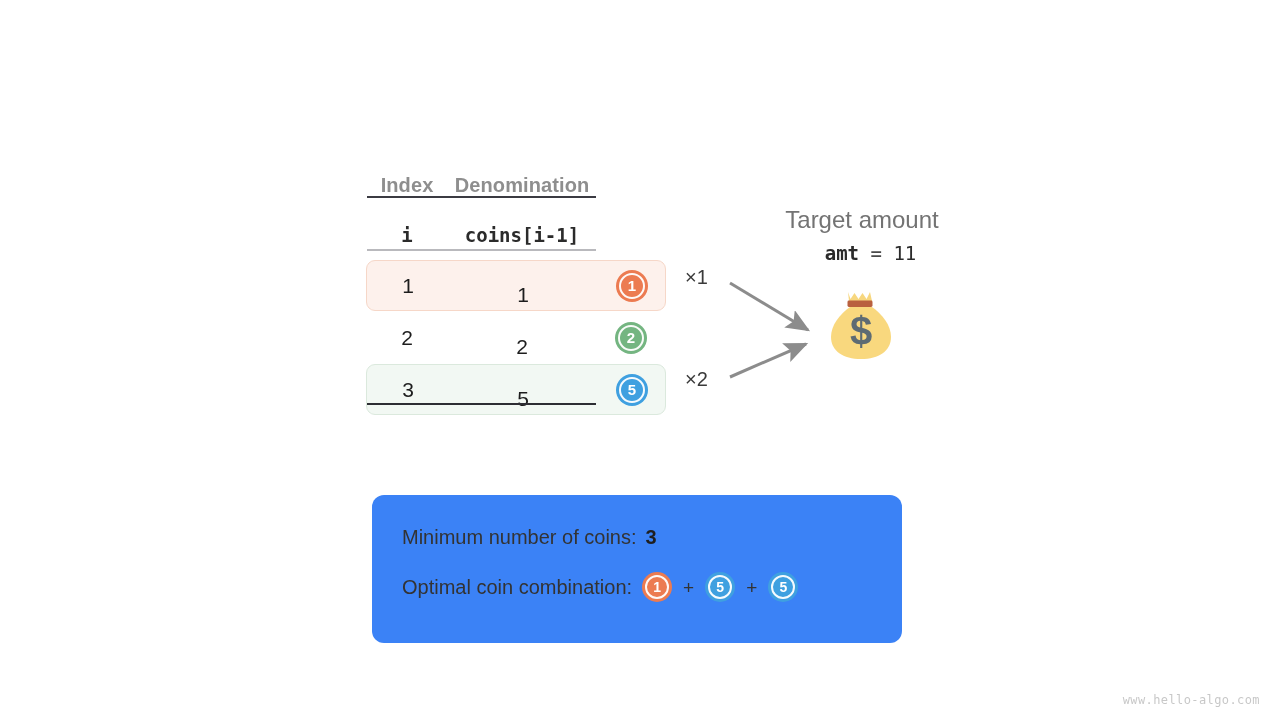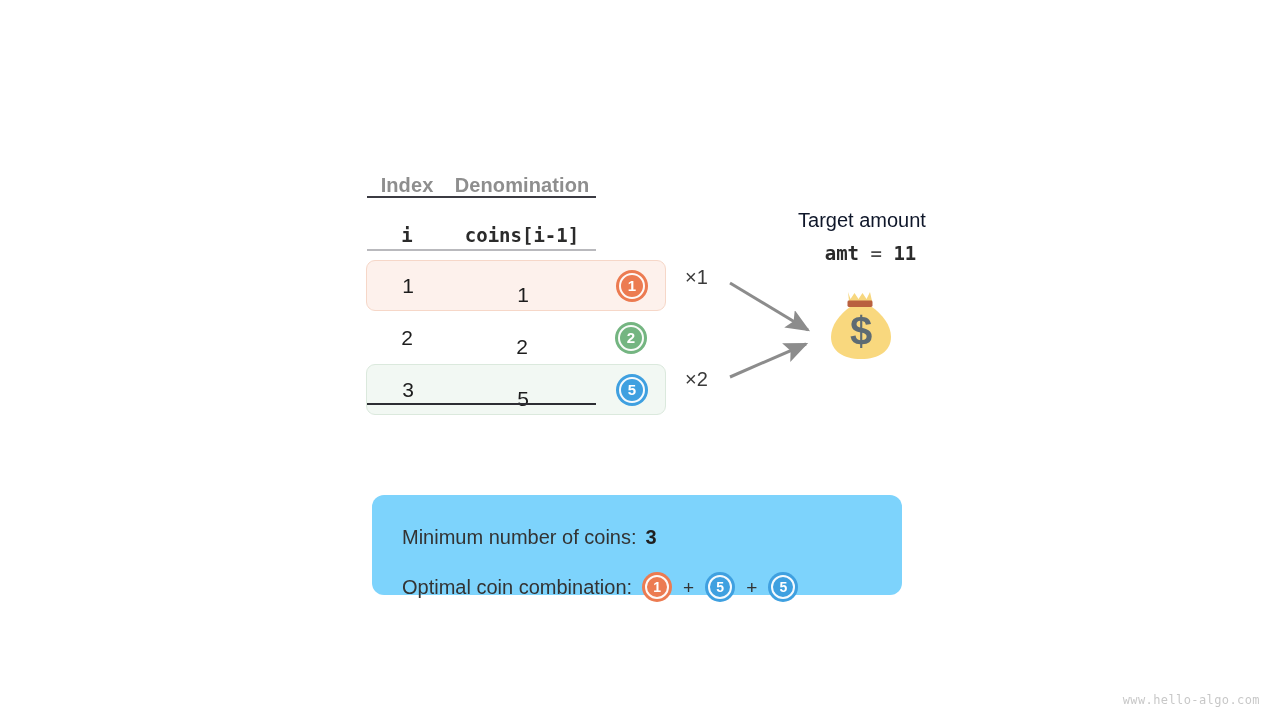--- a/index.html
+++ b/index.html
@@ -173,35 +173,35 @@
 
   
   .target-block {
     position: absolute;
     left: 762px;
     top: 206px;
     width: 200px;
     text-align: center;
   }
   .target-title {
-    font-size: 20px;
-    color: #0f172a;
+    font-size: 24px;
+    color: #737373;
     line-height: 28px;
     text-align: center;
   }
   .target-expr {
     margin-top: 6px;
     font-family: "DejaVu Sans Mono", "Liberation Mono", monospace;
     font-size: 19px;
     color: #2b2b2b;
     line-height: 26px;
   }
   .target-expr .var { font-weight: bold; margin-left: 17px; }
   .target-expr .eq  { font-weight: normal; color: #4a4a4a; }
-  .target-expr .val { font-weight: bold; }
+  .target-expr .val { font-weight: normal; }
 
   
   .arrows {
     position: absolute;
     left: 700px;
     top: 255px;
   }
 
   
   .money-bag {
@@ -209,22 +209,22 @@
     left: 828px;
     top: 289px;
   }
 
   
   .result-panel {
     position: absolute;
     left: 372px;
     top: 495px;
     width: 530px;
-    height: 100px;
-    background: #7dd3fc;
+    height: 148px;
+    background: #3b82f6;
     border-radius: 12px;
     box-sizing: border-box;
     padding: 24px 0 0 30px;
   }
   .result-line {
     display: flex;
     align-items: center;
     height: 36px;
     font-size: 20px;
     color: #333333;

